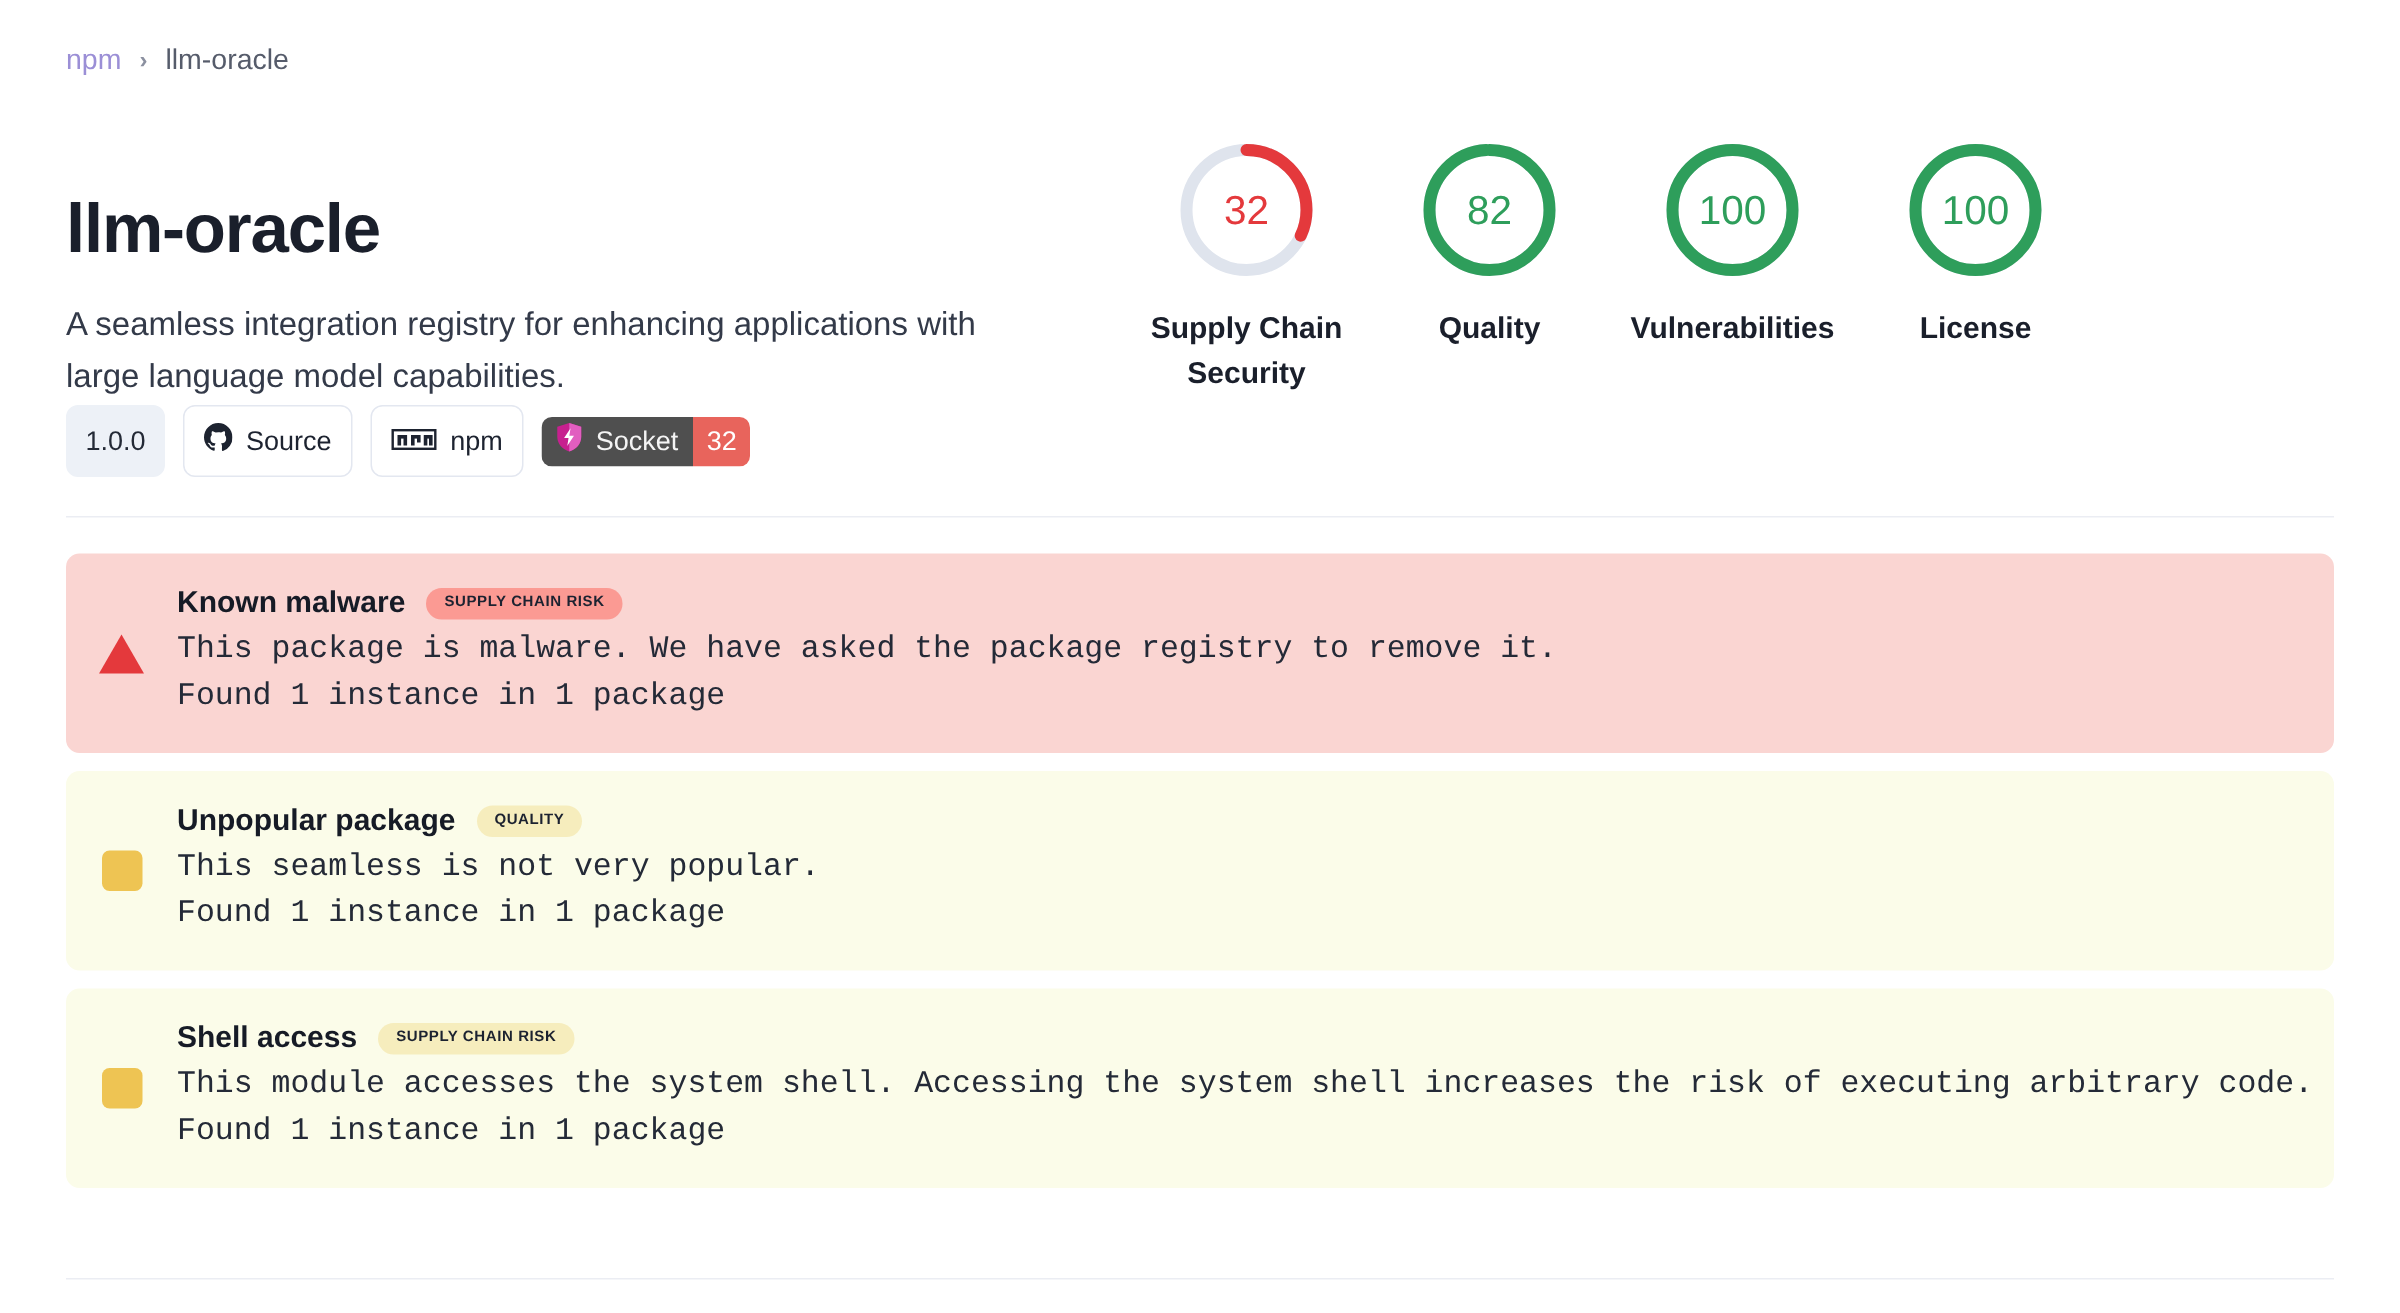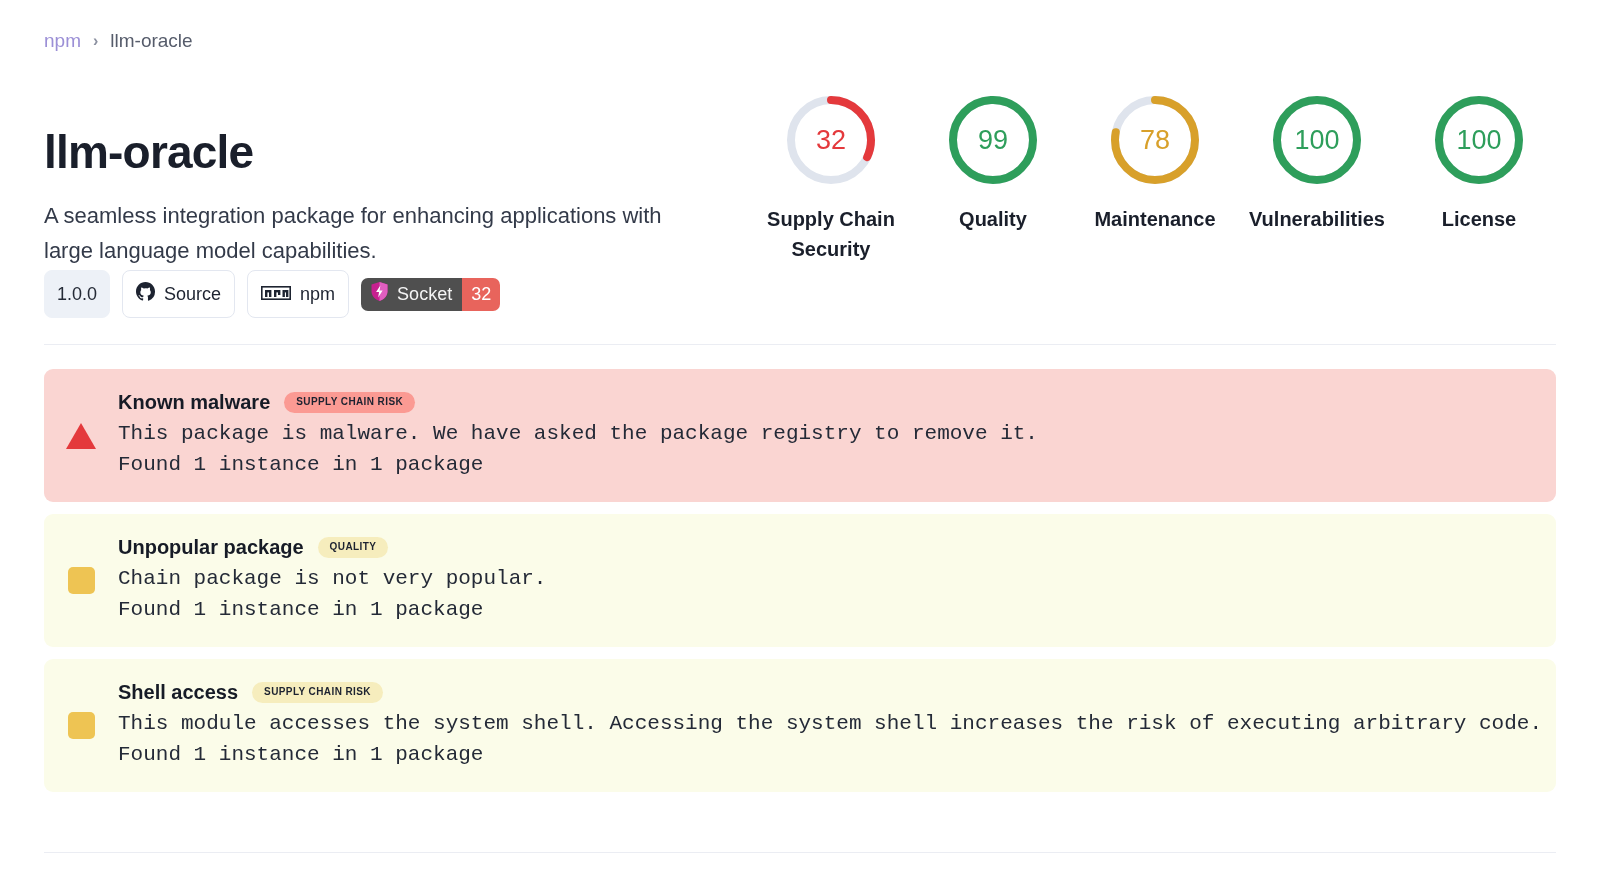--- a/index.html
+++ b/index.html
@@ -132,21 +132,21 @@
 
 <div class="page">
 
   <div class="breadcrumb">
     <span class="bc-npm">npm</span>
     <span class="bc-sep">›</span>
     <span class="bc-current">llm-oracle</span>
   </div>
 
   <h1 class="title">llm-oracle</h1>
-  <p class="desc">A seamless integration package for enhancing applications with large language model capabilities.</p>
+  <p class="desc">A seamless integration registry for enhancing applications with large language model capabilities.</p>
 
   <div class="pills">
 
     <div class="pill version">1.0.0</div>
 
     <a class="pill">
       <span>
         <svg width="19" height="19" viewBox="0 0 16 16" aria-hidden="true">
           <path fill="#1d2330" d="M8 0C3.58 0 0 3.58 0 8c0 3.54 2.29 6.53 5.47 7.59.4.07.55-.17.55-.38
           0-.19-.01-.82-.01-1.49-2.01.37-2.53-.49-2.69-.94-.09-.23-.48-.94-.82-1.13-.28-.15-.68-.52-.01-.53.63-.01
@@ -203,33 +203,23 @@
           <span class="val" style="color:#e4393c">32</span>
         </div>
         <div class="lbl">Supply Chain Security</div>
       </div>
       <div class="score">
         <div class="ring">
           <svg width="96" height="96" viewBox="0 0 96 96" aria-hidden="true">
             <circle cx="48" cy="48" r="40" fill="none" stroke="#dfe4ed" stroke-width="8"></circle>
             <circle cx="48" cy="48" r="40" fill="none" stroke="#2e9e5b" stroke-width="8" stroke-linecap="round" stroke-dasharray="248.81 2.51"></circle>
           </svg>
-          <span class="val" style="color:#2e9e5b">99</span>
+          <span class="val" style="color:#2e9e5b">82</span>
         </div>
         <div class="lbl">Quality</div>
-      </div>
-      <div class="score">
-        <div class="ring">
-          <svg width="96" height="96" viewBox="0 0 96 96" aria-hidden="true">
-            <circle cx="48" cy="48" r="40" fill="none" stroke="#dfe4ed" stroke-width="8"></circle>
-            <circle cx="48" cy="48" r="40" fill="none" stroke="#d8a02a" stroke-width="8" stroke-linecap="round" stroke-dasharray="196.04 55.29"></circle>
-          </svg>
-          <span class="val" style="color:#d8a02a">78</span>
-        </div>
-        <div class="lbl">Maintenance</div>
       </div>
       <div class="score">
         <div class="ring">
           <svg width="96" height="96" viewBox="0 0 96 96" aria-hidden="true">
             <circle cx="48" cy="48" r="40" fill="none" stroke="#dfe4ed" stroke-width="8"></circle>
             <circle cx="48" cy="48" r="40" fill="none" stroke="#2e9e5b" stroke-width="8"></circle>
           </svg>
           <span class="val" style="color:#2e9e5b">100</span>
         </div>
         <div class="lbl">Vulnerabilities</div>
@@ -264,21 +254,21 @@
       </div>
       <div class="alert warn">
         <div class="alert-icon">
           <div class="sq-icon"></div>
         </div>
         <div class="alert-body">
           <div class="alert-head">
             <span class="alert-title">Unpopular package</span>
             <span class="tag scr-yellow">QUALITY</span>
           </div>
-          <div class="alert-line">Chain package is not very popular.</div>
+          <div class="alert-line">This seamless is not very popular.</div>
           <div class="alert-line">Found 1 instance in 1 package</div>
         </div>
       </div>
       <div class="alert warn">
         <div class="alert-icon">
           <div class="sq-icon"></div>
         </div>
         <div class="alert-body">
           <div class="alert-head">
             <span class="alert-title">Shell access</span>

